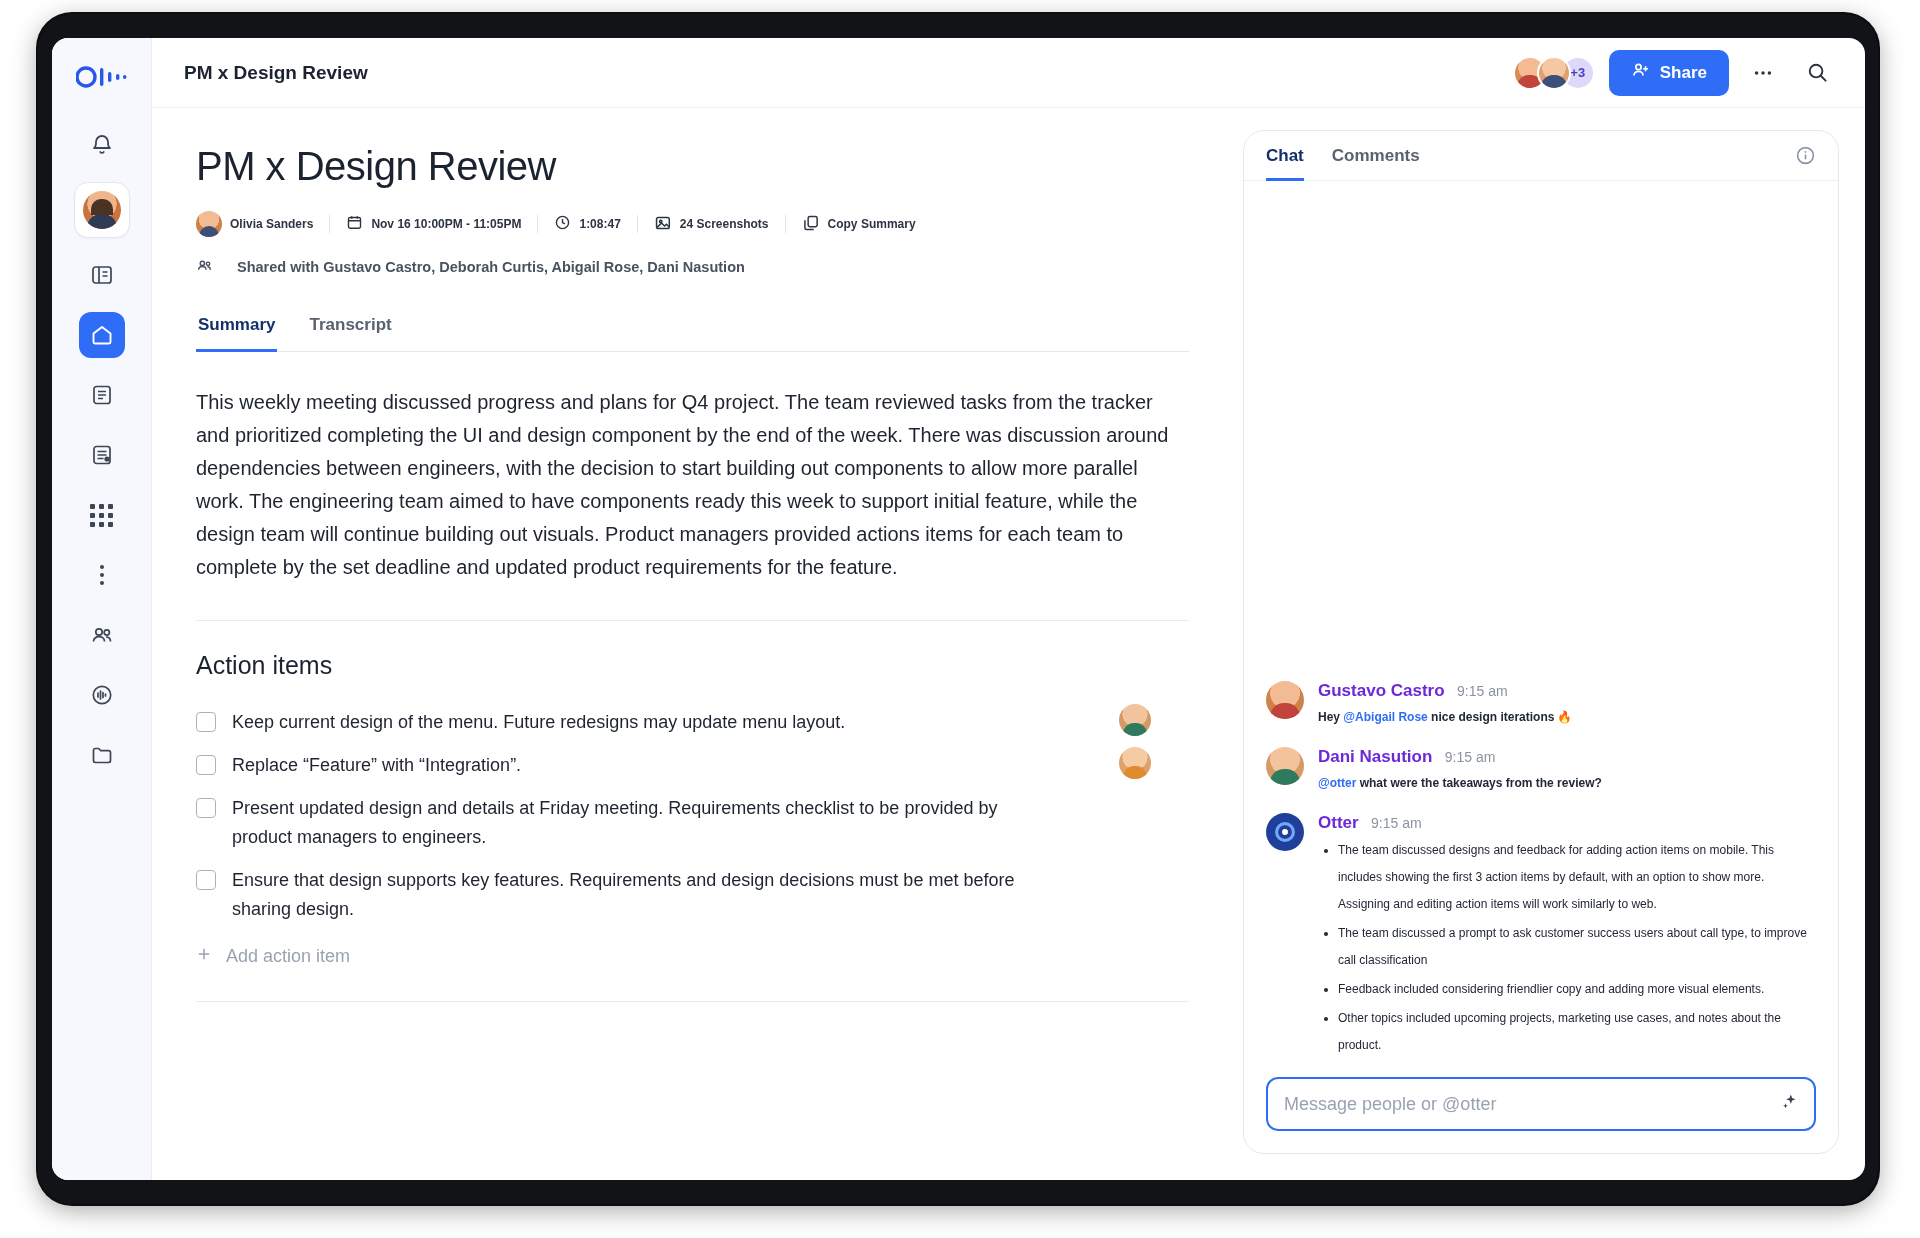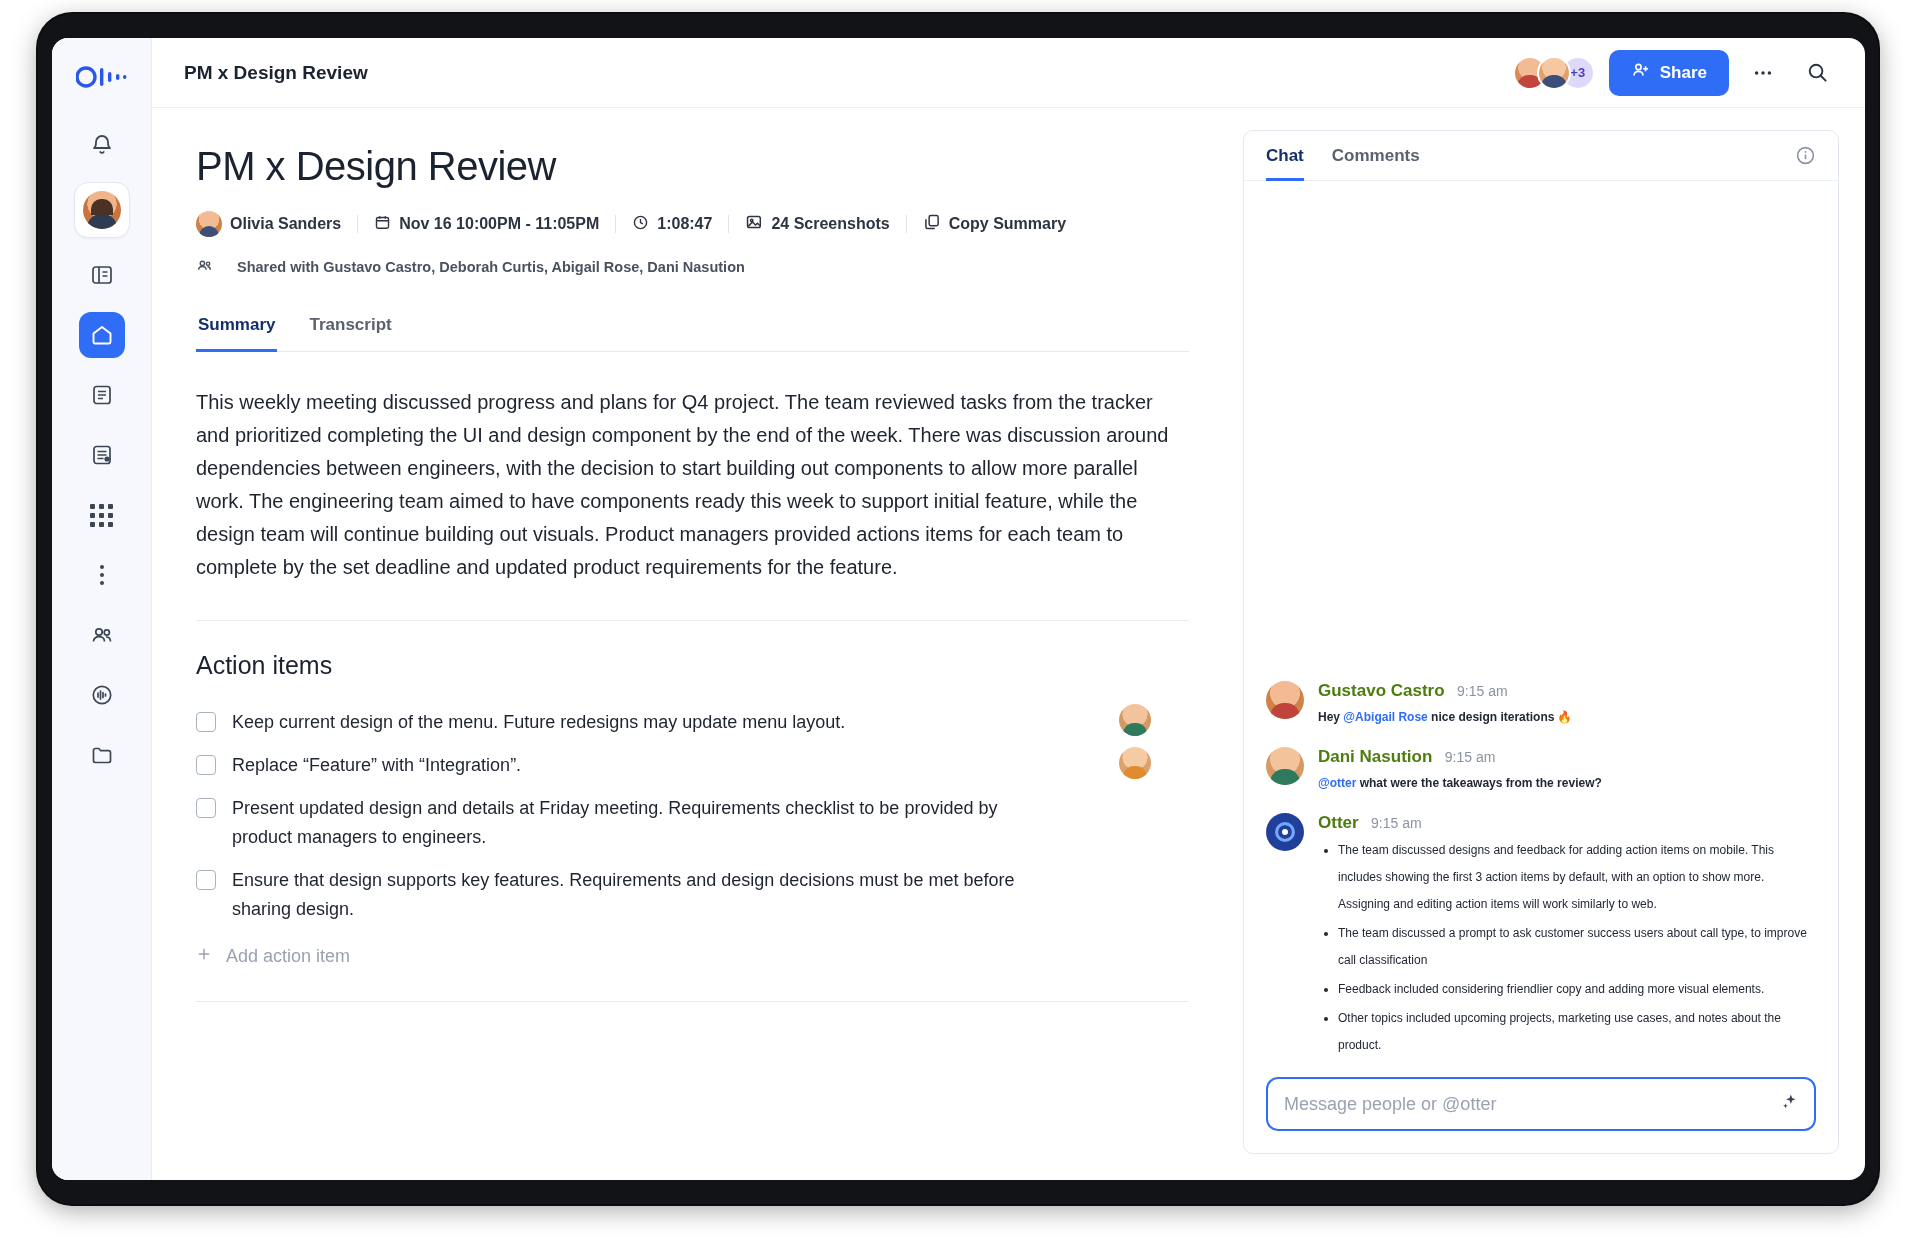--- a/index.html
+++ b/index.html
@@ -163,21 +163,21 @@
   }
   h1.doc-title {
     font-size: 40px;
     font-weight: 400;
     color: #1b2230;
     margin: 10px 0 22px 0;
     letter-spacing: -0.5px;
   }
   .meta-row {
     display: flex; align-items: center; gap: 10px;
-    font-size: 16px; color: #2d3442; font-weight: 600;
+    font-size: 12px; color: #2d3442; font-weight: 600;
     flex-wrap: wrap;
   }
   .meta-item { display: flex; align-items: center; gap: 8px; }
   .meta-sep { width: 1px; height: 18px; background: #dfe3ea; margin: 0 6px; }
   .owner-av {
     width: 26px; height: 26px; border-radius: 50%;
     background: radial-gradient(circle at 50% 32%, #f3bb93 0 46%, #cf8046 47% 100%);
     position: relative; overflow: hidden;
   }
   .owner-av::after { content:""; position:absolute; left:50%; top:58%; transform:translateX(-50%); width:20px;height:16px;border-radius:10px 10px 0 0; background:#3c4f7a;}
@@ -241,21 +241,21 @@
     color: #9aa2b1; font-size: 18px;
     margin-top: 16px; cursor: pointer;
   }
   .bottom-rule { height: 1px; background: #e8ebf1; margin-top: 34px; }
   
   .chat-panel {
     width: 596px;
     flex: 0 0 596px;
     margin: 22px 26px 26px 10px;
     border: 1px solid #e3e8f0;
-    border-radius: 10px;
+    border-radius: 21px;
     background: #fff;
     display: flex; flex-direction: column;
     overflow: hidden;
   }
   .chat-head {
     display: flex; align-items: center; gap: 28px;
     padding: 14px 22px 0 22px;
     border-bottom: 1px solid #eceff4;
   }
   .chat-tab {
@@ -283,21 +283,21 @@
   .msg-av.m3::after { content:""; position:absolute; left:50%; top:58%; transform:translateX(-50%); width:30px;height:22px;border-radius:14px 14px 0 0; background:#2d7a5f;}
   .msg-av.otter {
     background: #1f3f9b;
     display: flex; align-items: center; justify-content: center;
   }
   .msg-av.otter::after {
     content:""; width: 14px; height: 14px; border-radius: 50%;
     background: #ffffff; box-shadow: inset 0 0 0 4px #1f3f9b, 0 0 0 3px #6fa8ff;
   }
   .msg-body { flex: 1; min-width: 0; }
-  .msg-name { font-size: 17px; font-weight: 700; color: #4d7c0f; }
+  .msg-name { font-size: 17px; font-weight: 700; color: #6d28d9; }
   .msg-time { font-size: 14px; color: #8b93a2; font-weight: 400; margin-left: 8px; }
   .msg-text { font-size: 12px; line-height: 27px; color: #222836; margin-top: 3px; font-weight: bold; }
   .mention { color: #2f6df6; }
   .bullets { margin: 4px 0 0 0; padding-left: 20px; }
   .bullets li { font-size: 12px; line-height: 27px; color: #222836; margin-bottom: 2px; }
   .composer {
     margin: 0 22px 22px 22px;
     height: 54px;
     border: 2px solid #2f6df6;
     border-radius: 12px;

